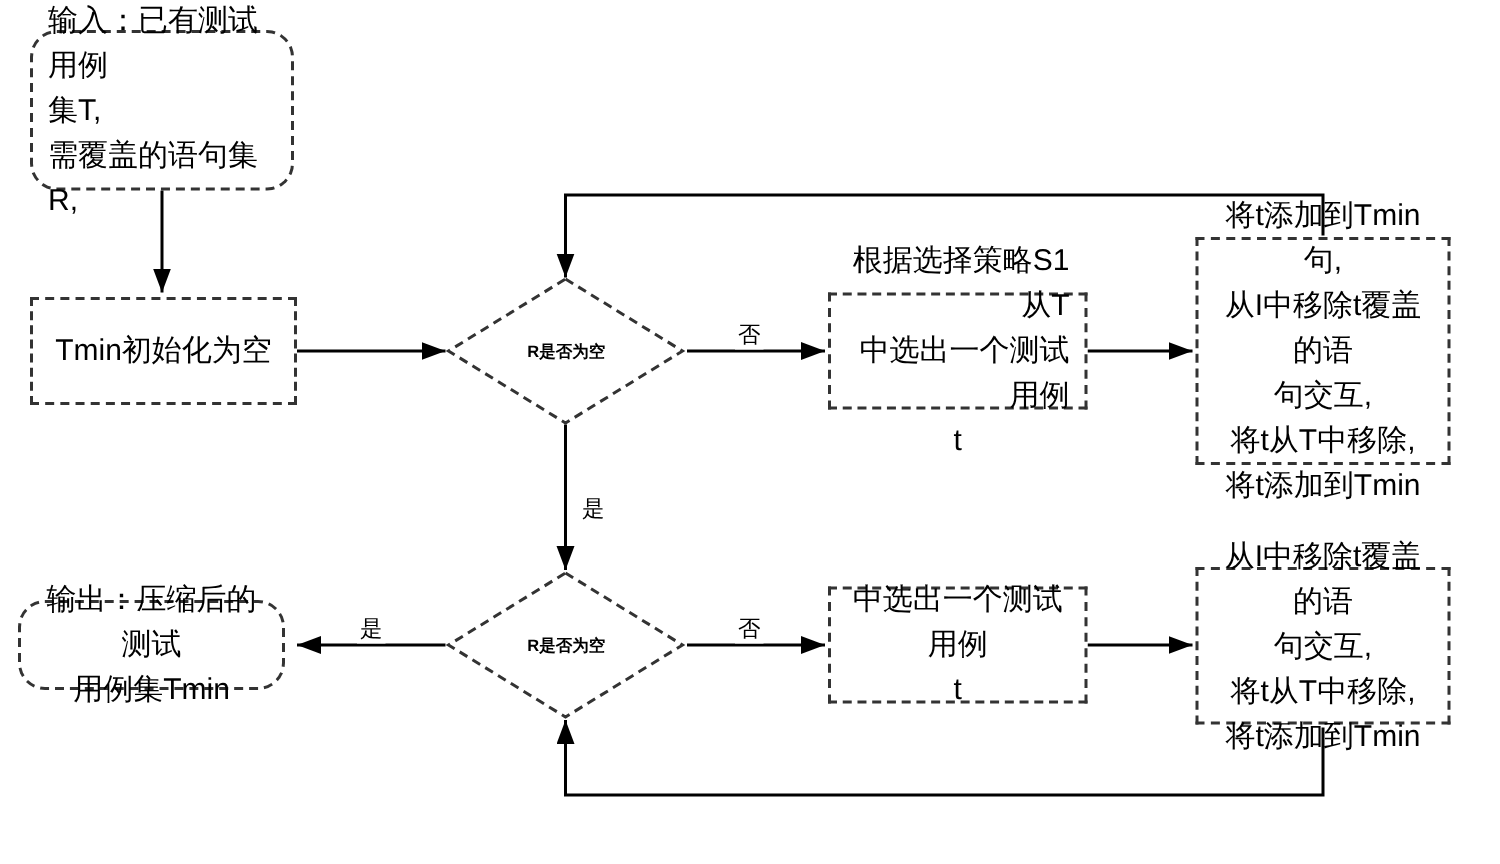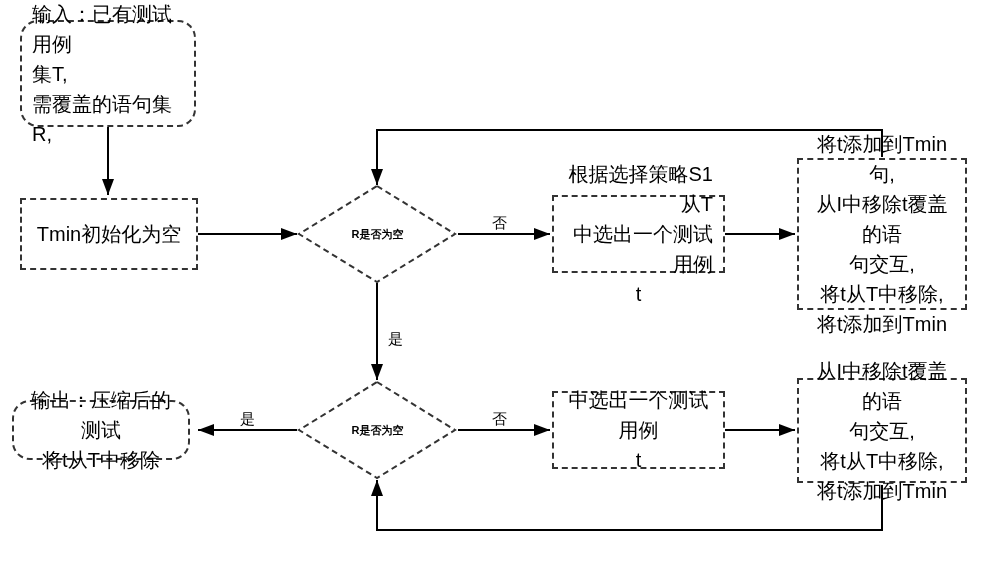--- a/index.html
+++ b/index.html
@@ -140,21 +140,21 @@
 
   <div class="box" style="left:797px; top:378px; width:170px; height:105px;">
     <div>从I中移除t覆盖的语</div>
     <div>句交互,</div>
     <div>将t从T中移除,</div>
     <div>将t添加到Tmin</div>
   </div>
 
   <div class="box terminal" style="left:12px; top:400px; width:178px; height:60px;text-align:center;">
     <div>输出：压缩后的测试</div>
-    <div>将t从T中移除</div>
+    <div>用例集Tmin</div>
   </div>
 
   <span class="edge-label" style="left:490px; top:214px;">否</span>
   <span class="edge-label" style="left:386px; top:330px;">是</span>
   <span class="edge-label" style="left:238px; top:410px;">是</span>
   <span class="edge-label" style="left:490px; top:410px;">否</span>
 
 </div>
 
 </body></html>

